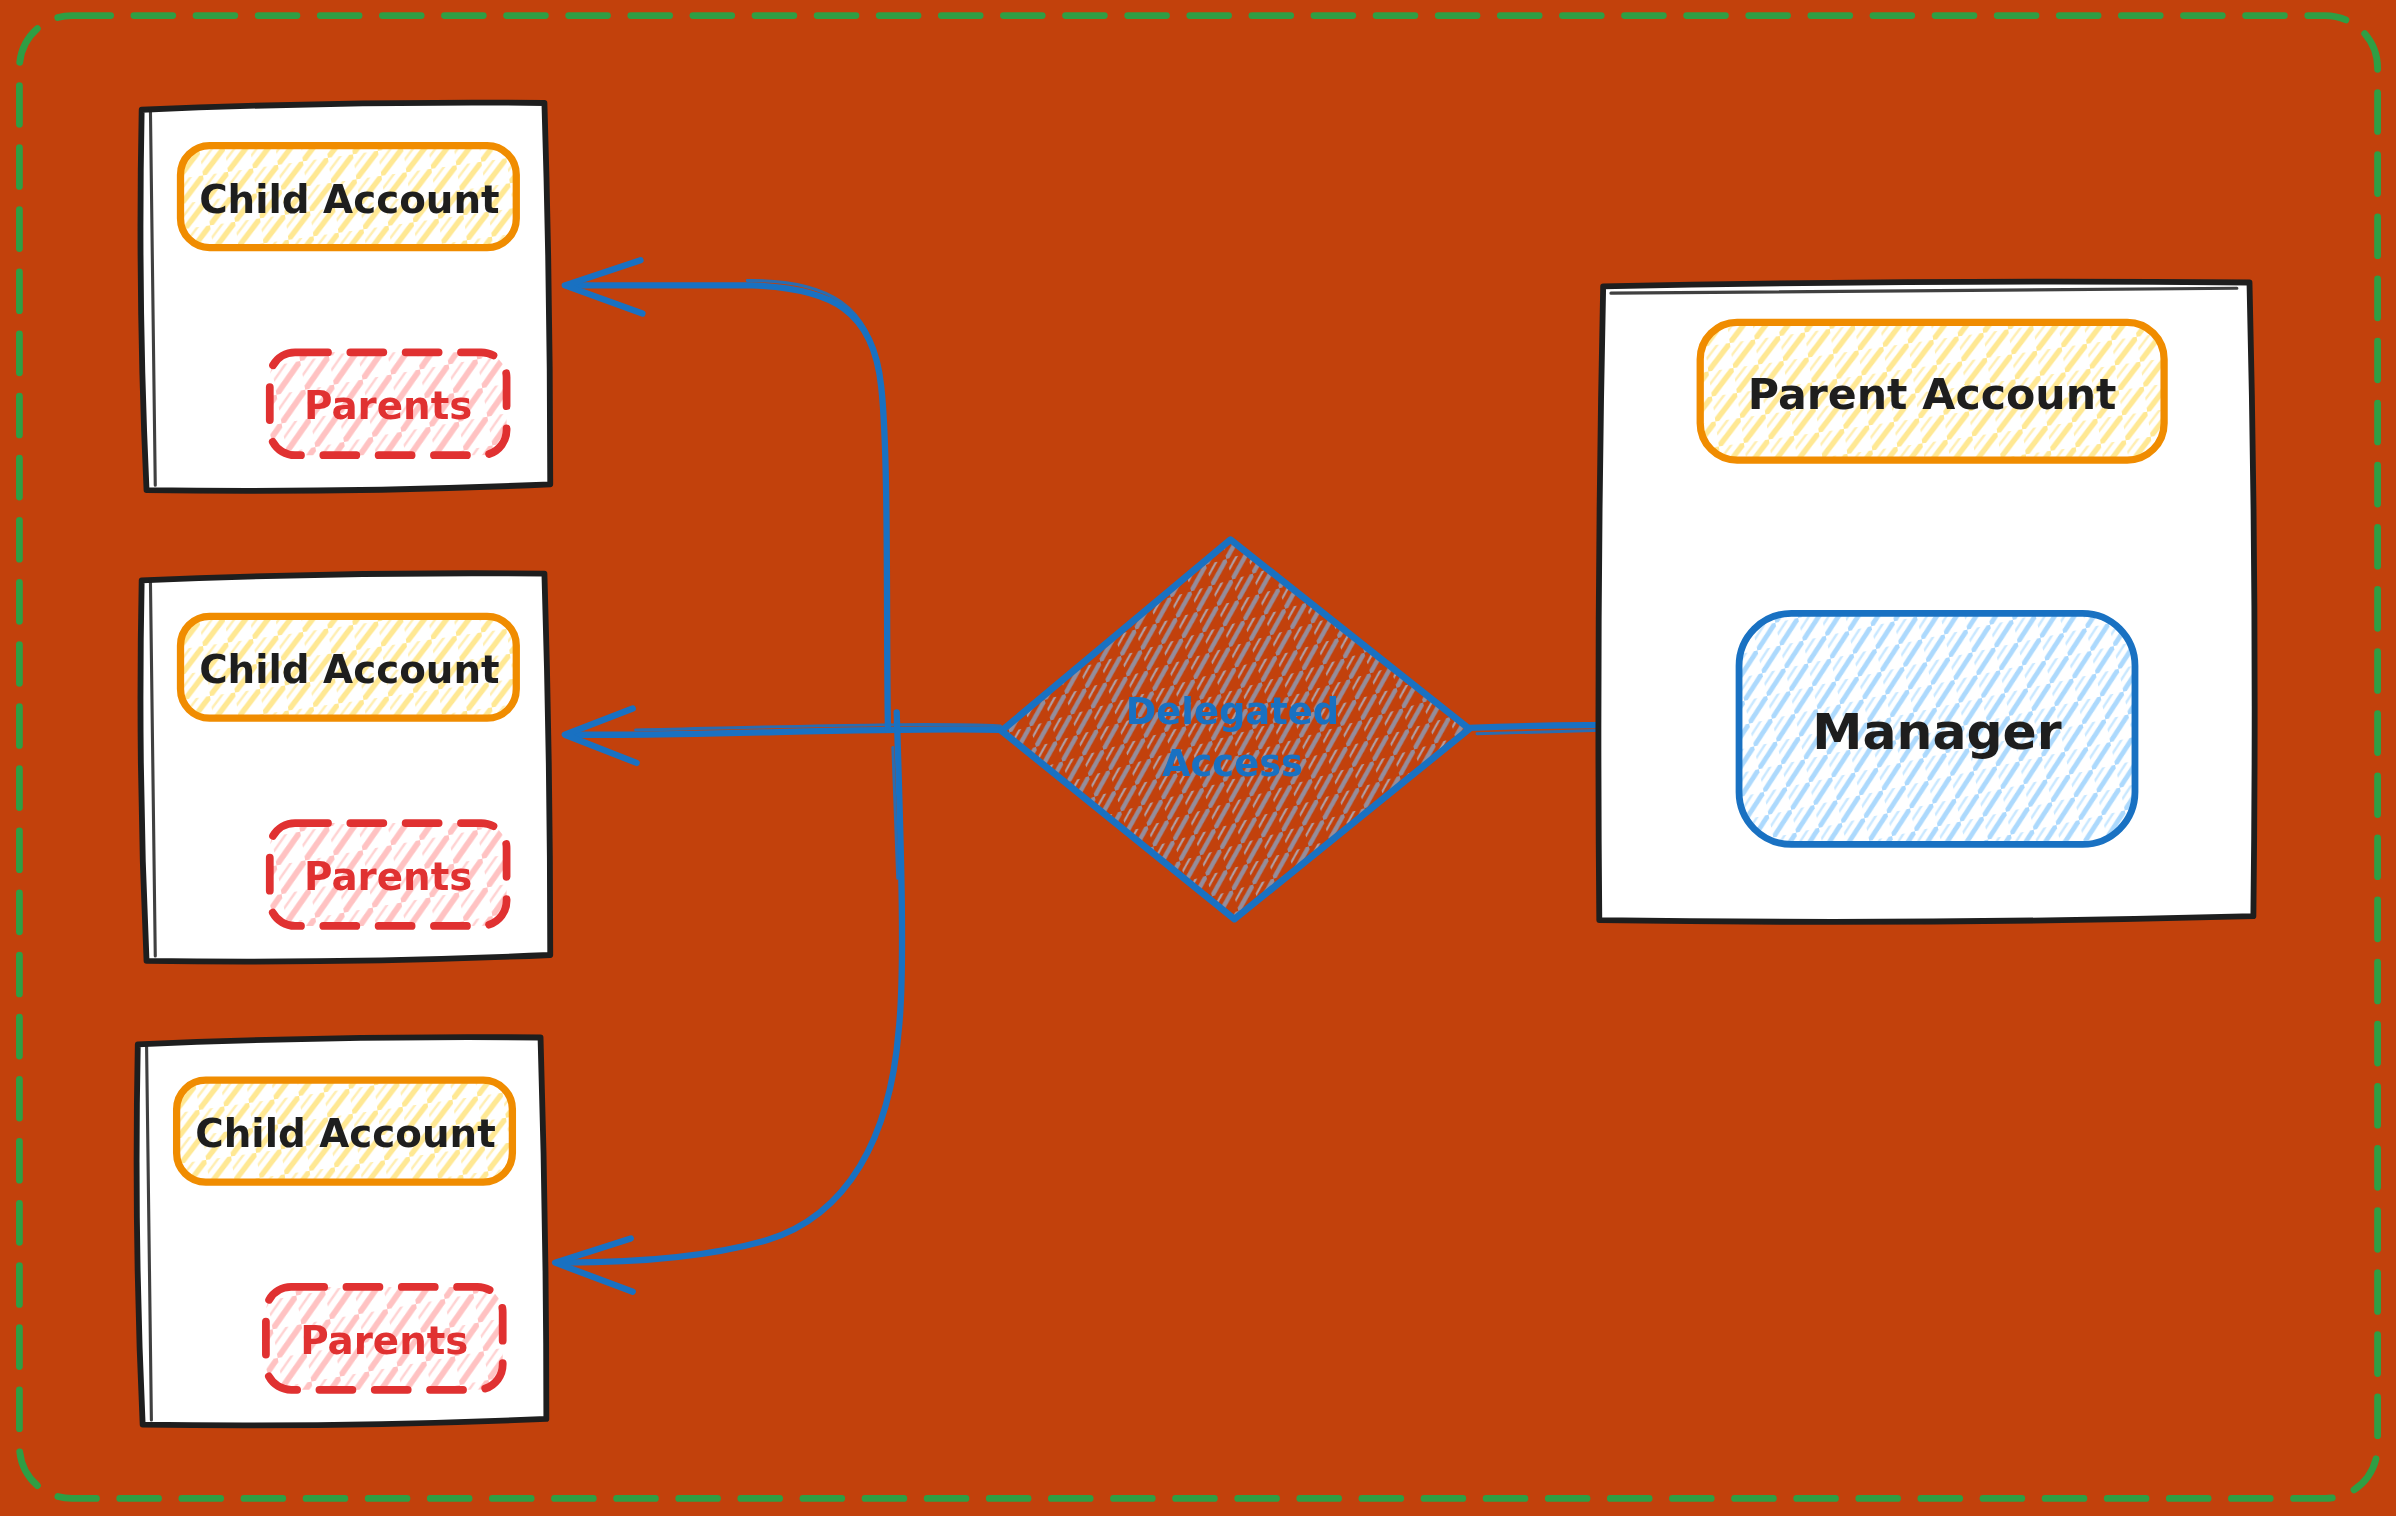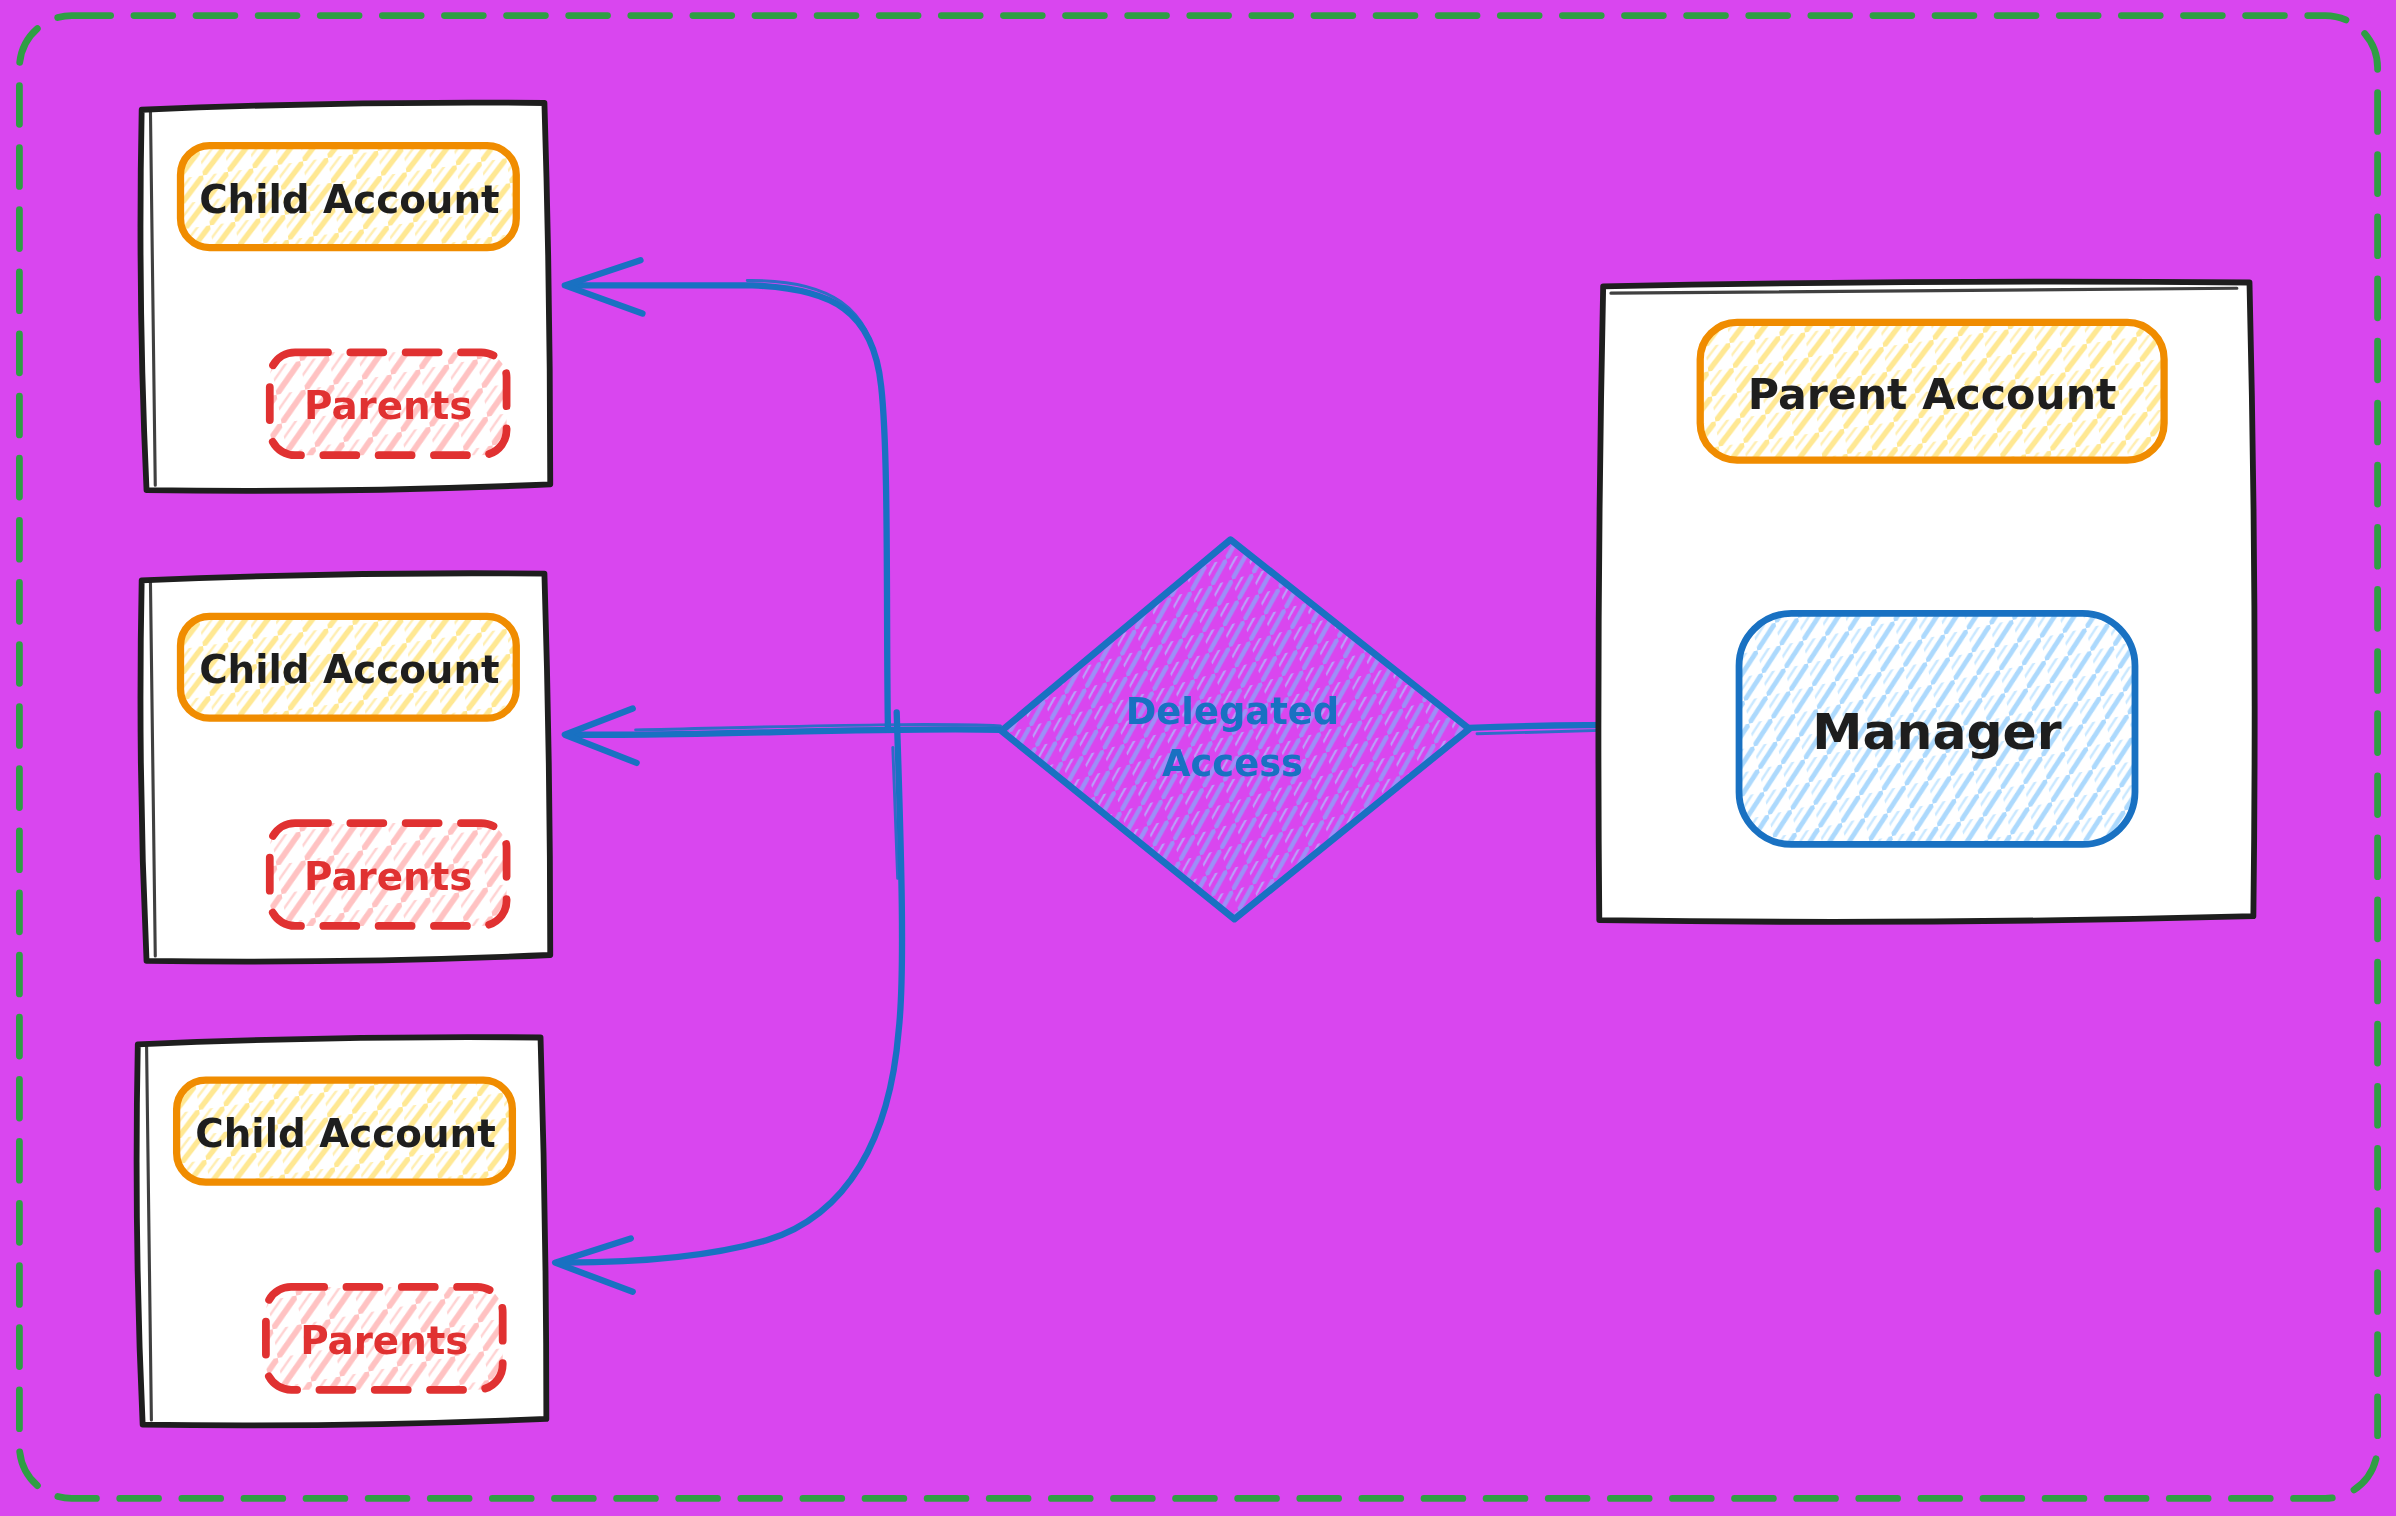--- a/index.html
+++ b/index.html
@@ -1,16 +1,16 @@
 <!DOCTYPE html>
 <html><head>
 <meta charset="utf-8">
 <style>
   html,body{margin:0;padding:0;background:#ffffff;}
-  .stage{position:relative;width:2397px;height:1517px;background:#d946ef;overflow:hidden;}
+  .stage{position:relative;width:2397px;height:1517px;background:#c2410c;overflow:hidden;}
   svg{display:block;}
   .frame{fill:#ffffff;stroke:#1e1e1e;stroke-width:6;stroke-linejoin:round;stroke-linecap:round;}
   .pass-black{fill:none;stroke:#1e1e1e;stroke-width:3.2;stroke-linecap:round;opacity:.85;}
   .lbl-orange{fill:url(#hatchYellow);stroke:#f08c00;stroke-width:7.5;stroke-linejoin:round;}
   .badge-red{fill:url(#hatchPink);stroke:#e03131;stroke-width:8;stroke-dasharray:34 23;stroke-linecap:round;stroke-linejoin:round;}
   .diamond{fill:url(#hatchBlueSteep);stroke:#1971c2;stroke-width:7;stroke-linejoin:round;}
   .manager{fill:url(#hatchBlue);stroke:#1971c2;stroke-width:7;stroke-linejoin:round;}
   .arrow{fill:none;stroke:#1971c2;stroke-width:6.5;stroke-linecap:round;stroke-linejoin:round;}
   .arrow-thin{fill:none;stroke:#1971c2;stroke-width:3;stroke-linecap:round;opacity:.9;}
   .border-green{fill:none;stroke:#2f9e44;stroke-width:7;stroke-dasharray:40 24;stroke-linecap:round;}

